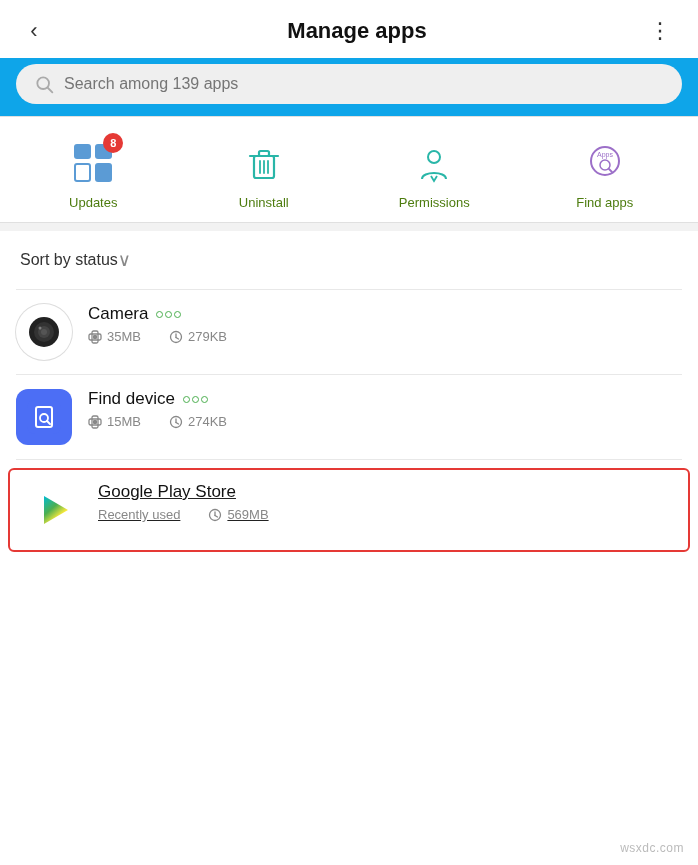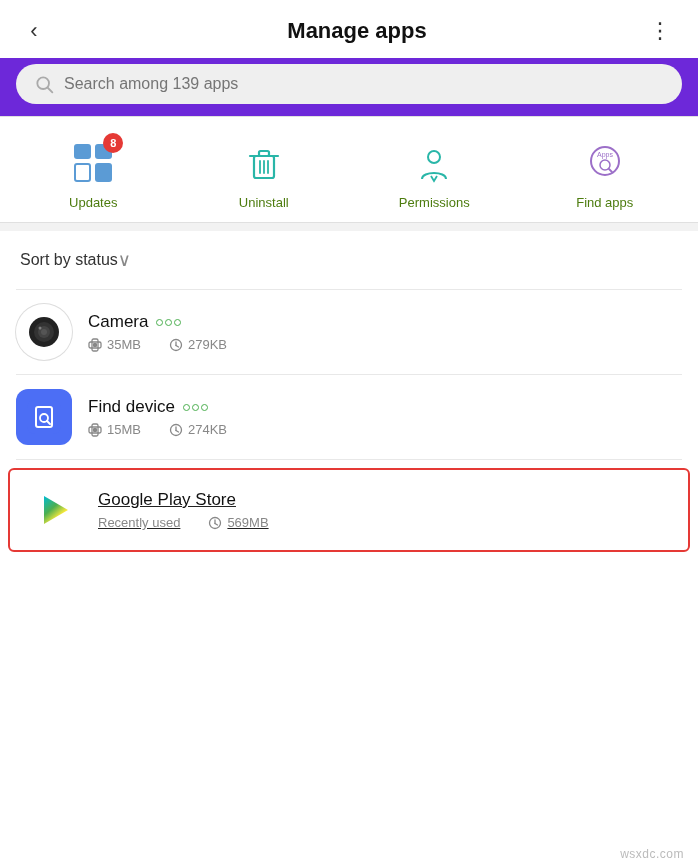--- a/index.html
+++ b/index.html
@@ -32,21 +32,21 @@
       cursor: pointer;
       width: 36px;
       display: flex;
       align-items: center;
       justify-content: center;
     }
 
     
     .search-bar-wrap {
       padding: 6px 16px 12px 16px;
-      background: #6d28d9;
+      background: #0ea5e9;
     }
     .search-bar {
       display: flex;
       align-items: center;
       background: #efefef;
       border-radius: 28px;
       padding: 10px 18px;
       gap: 10px;
     }
     .search-bar input {
@@ -156,21 +156,20 @@
     .thin-divider {
       height: 1px;
       background: #e8e8e8;
       margin: 0 16px;
     }
 
     
     .app-list { background: #fff; }
     .app-item {
       display: flex;
-      align-items: center;
       padding: 14px 16px;
       gap: 16px;
       cursor: pointer;
       background: #fff;
     }
     .app-item.highlighted {
       border: 2.5px solid #e53935;
       border-radius: 6px;
       margin: 8px 8px;
       padding: 12px 16px;
@@ -247,21 +246,21 @@
       border-radius: 12px;
       background: #fff;
       display: flex;
       align-items: center;
       justify-content: center;
     }
 
     
     .watermark {
       position: fixed;
-      bottom: 4px;
+      bottom: 10px;
       right: 14px;
       font-size: 12px;
       color: #bbb;
       letter-spacing: 0.5px;
     }
   </style>
 </head>
 <body>
 
 <div class="header">

